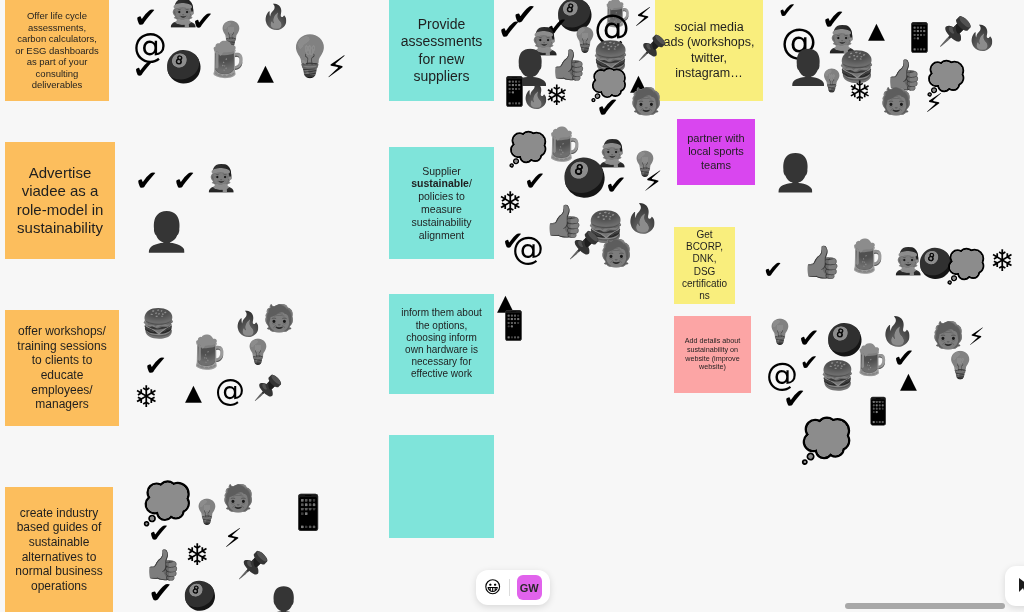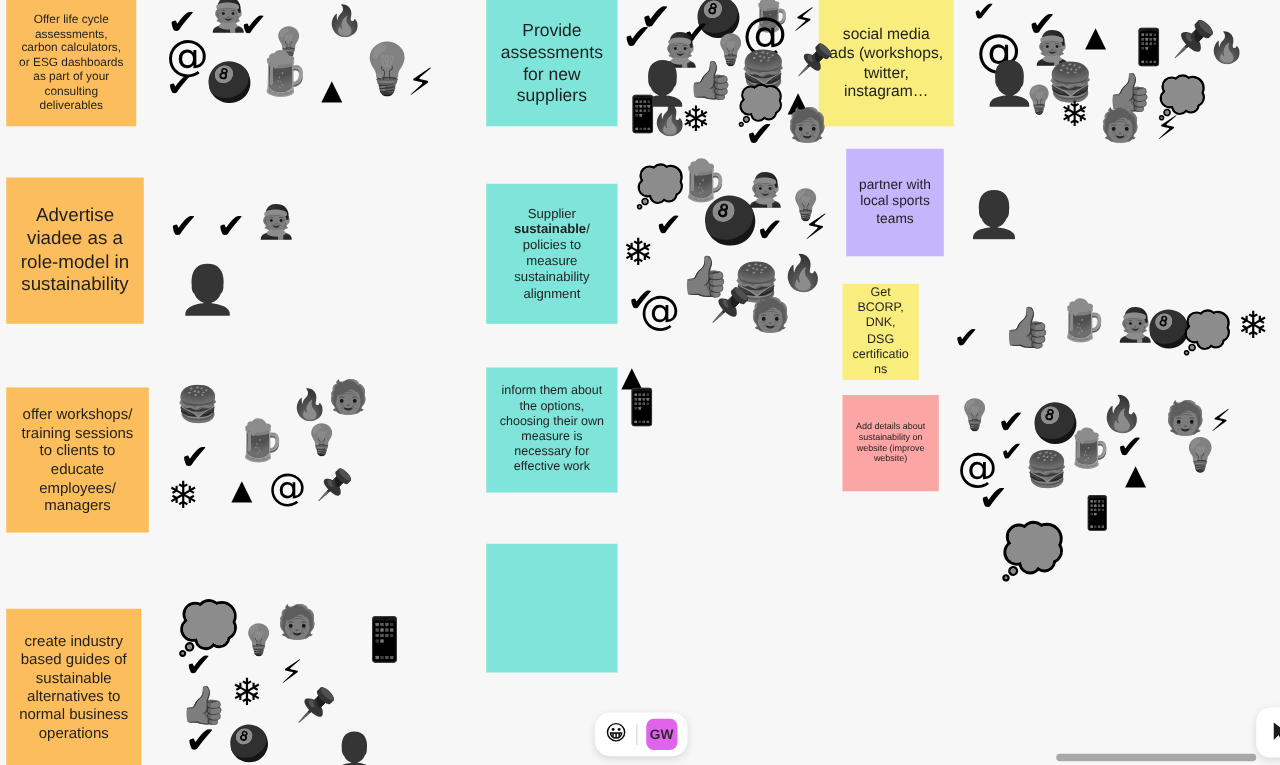--- a/index.html
+++ b/index.html
@@ -74,24 +74,24 @@
 </head>
 <body>
 
 <div id="board">
     <div class="note" style="left: 5px; top: 142px; width: 110px; height: 117px; background: rgb(252, 190, 93); font-size: 15px;"><span>Advertise viadee as a role-model in sustainability</span></div>
     <div class="note" style="left: 5px; top: 0px; width: 104px; height: 101px; background: rgb(252, 190, 93); font-size: 9.5px;"><span>Offer life cycle assessments, carbon calculators, or ESG dashboards as part of your consulting deliverables</span></div>
     <div class="note" style="left: 5px; top: 310px; width: 114px; height: 116px; background: rgb(252, 190, 93); font-size: 12px;"><span>offer workshops/ training sessions to clients to educate employees/ managers</span></div>
     <div class="note" style="left: 5px; top: 487px; width: 108px; height: 125px; background: rgb(252, 190, 93); font-size: 12px;"><span>create industry based guides of sustainable alternatives to normal business operations</span></div>
     <div class="note" style="left: 389px; top: 0px; width: 105px; height: 101px; background: rgb(127, 228, 218); font-size: 14px;"><span>Provide assessments for new suppliers</span></div>
     <div class="note" style="left: 389px; top: 147px; width: 105px; height: 112px; background: rgb(127, 228, 218); font-size: 10.5px;"><span>Supplier <b>sustainable</b>/ policies to measure sustainability alignment</span></div>
-    <div class="note" style="left: 389px; top: 294px; width: 105px; height: 100px; background: rgb(127, 228, 218); font-size: 10px;"><span>inform them about the options, choosing their own measure is necessary for effective work</span></div>
+    <div class="note" style="left: 389px; top: 294px; width: 105px; height: 100px; background: rgb(127, 228, 218); font-size: 10px;"><span>inform them about the options, choosing inform own hardware is necessary for effective work</span></div>
     <div class="note" style="left: 389px; top: 435px; width: 105px; height: 103px; background: rgb(127, 228, 218); font-size: 10px;"><span></span></div>
     <div class="note" style="left: 655px; top: 0px; width: 108px; height: 101px; background: rgb(249, 238, 125); font-size: 12.5px;"><span>social media ads (workshops, twitter, instagram…</span></div>
-    <div class="note" style="left: 677px; top: 119px; width: 78px; height: 86px; background: #c4b5fd; font-size: 11px;"><span>partner with local sports teams</span></div>
+    <div class="note" style="left: 677px; top: 119px; width: 78px; height: 66px; background: #d946ef; font-size: 11px;"><span>partner with local sports teams</span></div>
     <div class="note" style="left: 674px; top: 227px; width: 61px; height: 77px; background: rgb(249, 238, 125); font-size: 10px;"><span>Get BCORP, DNK, DSG certifications</span></div>
     <div class="note" style="left: 674px; top: 316px; width: 77px; height: 77px; background: #fca5a5; font-size: 7.2px;"><span>Add details about sustainability on website (improve website)</span></div>
     <div class="emoji" style="left: 134px; top: 4px; font-size: 28px;">✔</div>
     <div class="emoji" style="left: 167px; top: 0px; font-size: 26px;">🧑‍🎄</div>
     <div class="emoji" style="left: 192px; top: 8px; font-size: 26px;">✔</div>
     <div class="emoji" style="left: 216px; top: 22px; font-size: 24px;">💡</div>
     <div class="emoji" style="left: 261px; top: 5px; font-size: 24px;">🔥</div>
     <div class="emoji" style="left: 133px; top: 28px; font-size: 34px;">@</div>
     <div class="emoji" style="left: 133px; top: 56px; font-size: 26px;">✔</div>
     <div class="emoji" style="left: 165px; top: 52px; font-size: 30px;">🎱</div>

